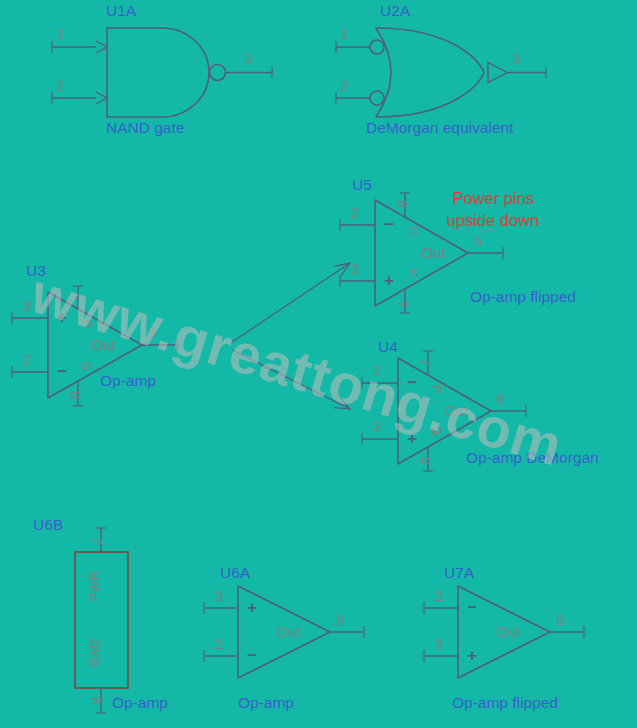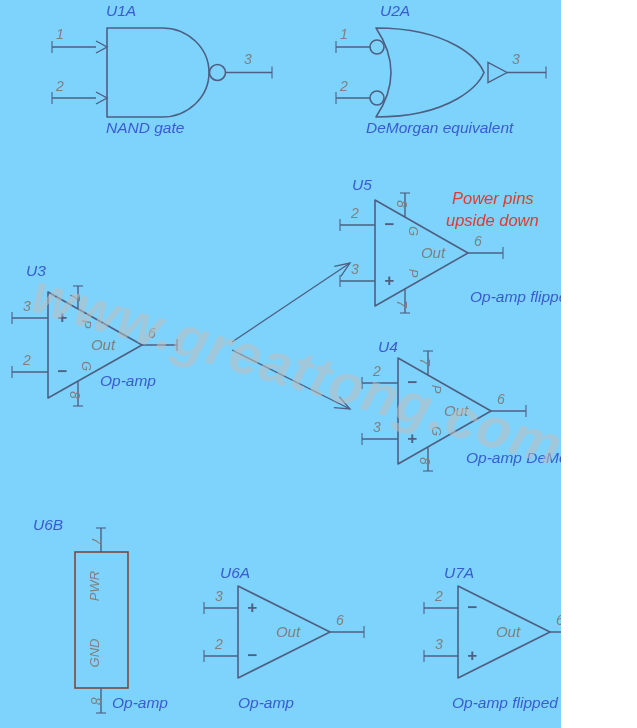--- a/index.html
+++ b/index.html
@@ -1,16 +1,16 @@
 <!DOCTYPE html>
 <html style="--symbol: #4e5f82; --pin: #7f7f7f; --label: #3a5bd0; --warning: #e03a30; --body2: #7c4840; --watermark: #bdbdbd;"><head>
 <meta charset="utf-8">
 <style>
   html,body{margin:0;padding:0;background:#ffffff;}
-  .stage{position:relative;width:561px;height:728px;background:#7dd3fc;overflow:hidden;font-style:italic;}
+  .stage{position:relative;width:637px;height:728px;background:#14b8a6;overflow:hidden;}
   svg text{font-family:"Liberation Sans",sans-serif;}
   .sym{fill:none;stroke:var(--symbol);stroke-width:1.6;stroke-linejoin:round;}
   .wire{stroke:var(--symbol);stroke-width:1.4;}
   .tick{stroke:var(--symbol);stroke-width:1.1;}
   .bubble{fill:none;stroke:var(--symbol);stroke-width:1.6;}
   .arrowhead{fill:none;stroke:var(--symbol);stroke-width:1.4;}
   .pin-num{fill:var(--pin);font-size:14px;}
   .pin-name{fill:var(--pin);font-size:13px;}
   .sign{fill:var(--symbol);font-size:17px;font-weight:bold;}
   .out-label{fill:var(--pin);font-size:15px;}

